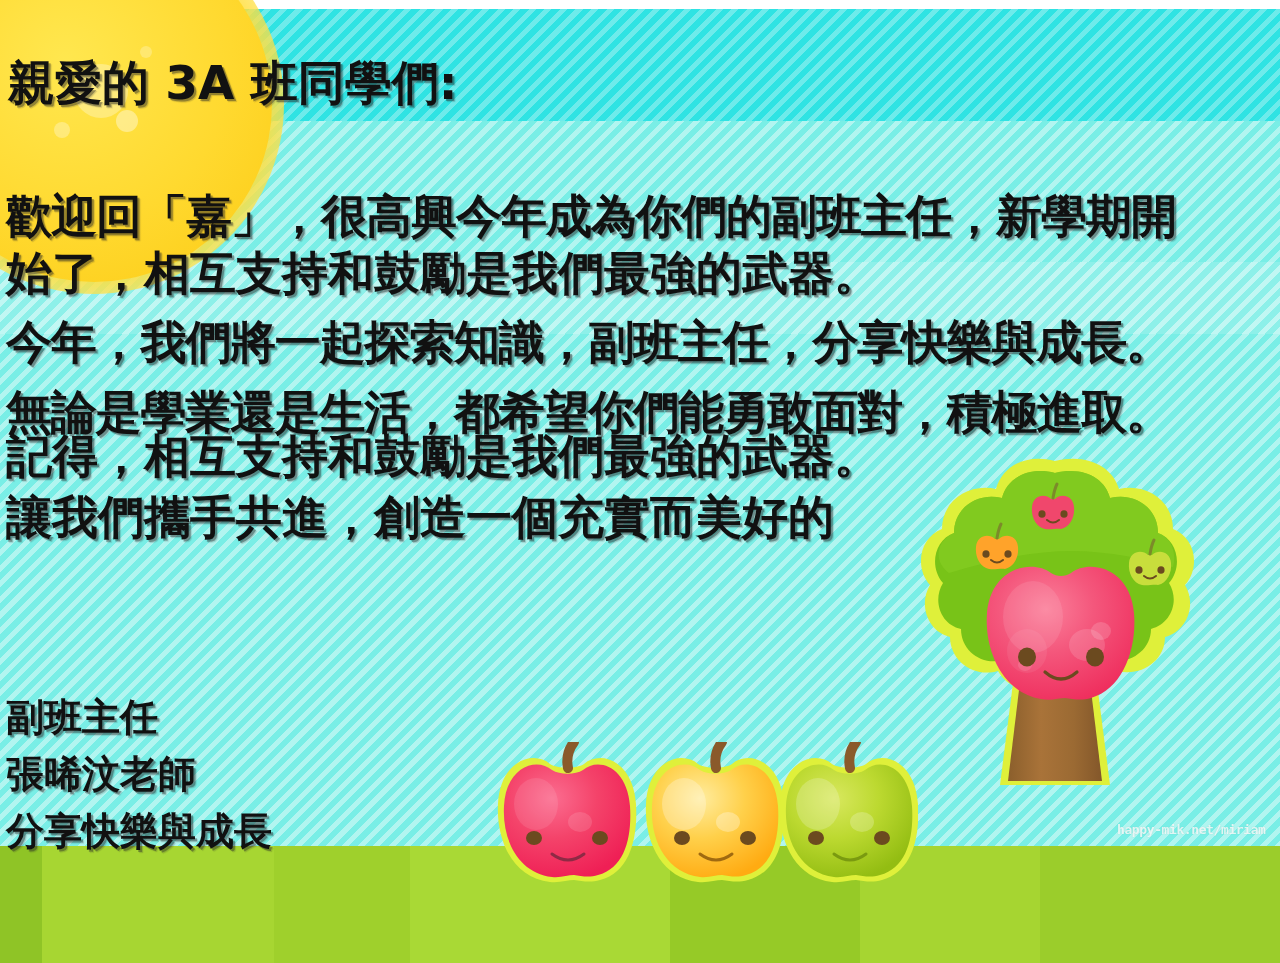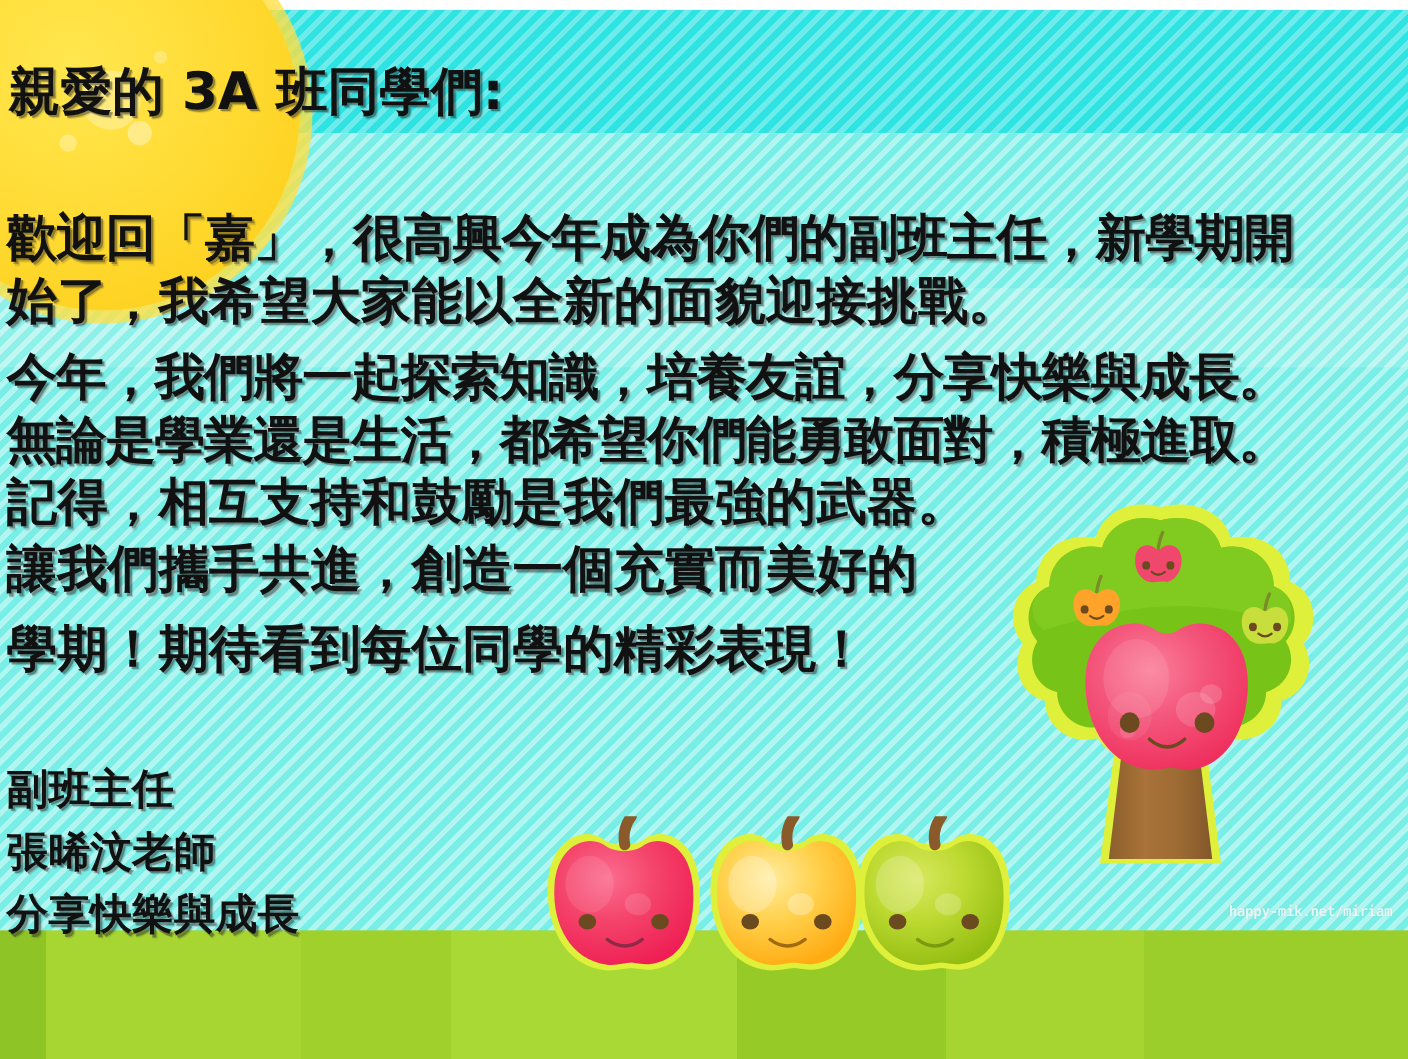--- a/index.html
+++ b/index.html
@@ -205,21 +205,21 @@
     top: 52px;
     font-size: 47px;
   }
   .body-line {
     left: 6px;
     font-size: 46px;
   }
   .bl1 { top: 186px; letter-spacing: -1px; text-align: right; }
   .bl2 { top: 243px; }
   .bl3 { top: 312px; letter-spacing: -1.2px; }
-  .bl4 { top: 369px; letter-spacing: -1.2px; }
+  .bl4 { top: 382px; letter-spacing: -1.2px; }
   .bl5 { top: 426px; }
   .bl6 { top: 487px; }
   .bl7 { top: 559px; }
 
   .sign-line {
     left: 6px;
     font-size: 38px;
   }
   .sg1 { top: 692px; }
   .sg2 { top: 749px; }
@@ -453,25 +453,24 @@
       </g>
     </svg>
   </div>
 
   <div class="watermark">happy-mik.net/miriam</div>
 
   <div class="text-layer">
     <div class="letter-text greeting">親愛的 3A 班同學們:</div>
 
     <div class="letter-text body-line bl1">歡迎回「嘉」，很高興今年成為你們的副班主任，新學期開</div>
-    <div class="letter-text body-line bl2">始了，我希望大家能以全新的面貌迎接挑戰。</div>
-    <div class="letter-text body-line bl3">今年，我們將一起探索知識，培養友誼，分享快樂與成長。</div>
+    <div class="letter-text body-line bl2">始了，相互支持和鼓勵是我們最強的武器。</div>
+    <div class="letter-text body-line bl3">今年，我們將一起探索知識，副班主任，分享快樂與成長。</div>
     <div class="letter-text body-line bl4">無論是學業還是生活，都希望你們能勇敢面對，積極進取。</div>
     <div class="letter-text body-line bl6">讓我們攜手共進，創造一個充實而美好的</div>
     <div class="letter-text body-line bl5">記得，相互支持和鼓勵是我們最強的武器。</div>
-    <div class="letter-text body-line bl7">學期！期待看到每位同學的精彩表現！</div>
 
     <div class="letter-text sign-line sg1">副班主任</div>
     <div class="letter-text sign-line sg2">張晞汶老師</div>
     <div class="letter-text sign-line sg3">分享快樂與成長</div>
   </div>
 
 </div>
 
 </body></html>

